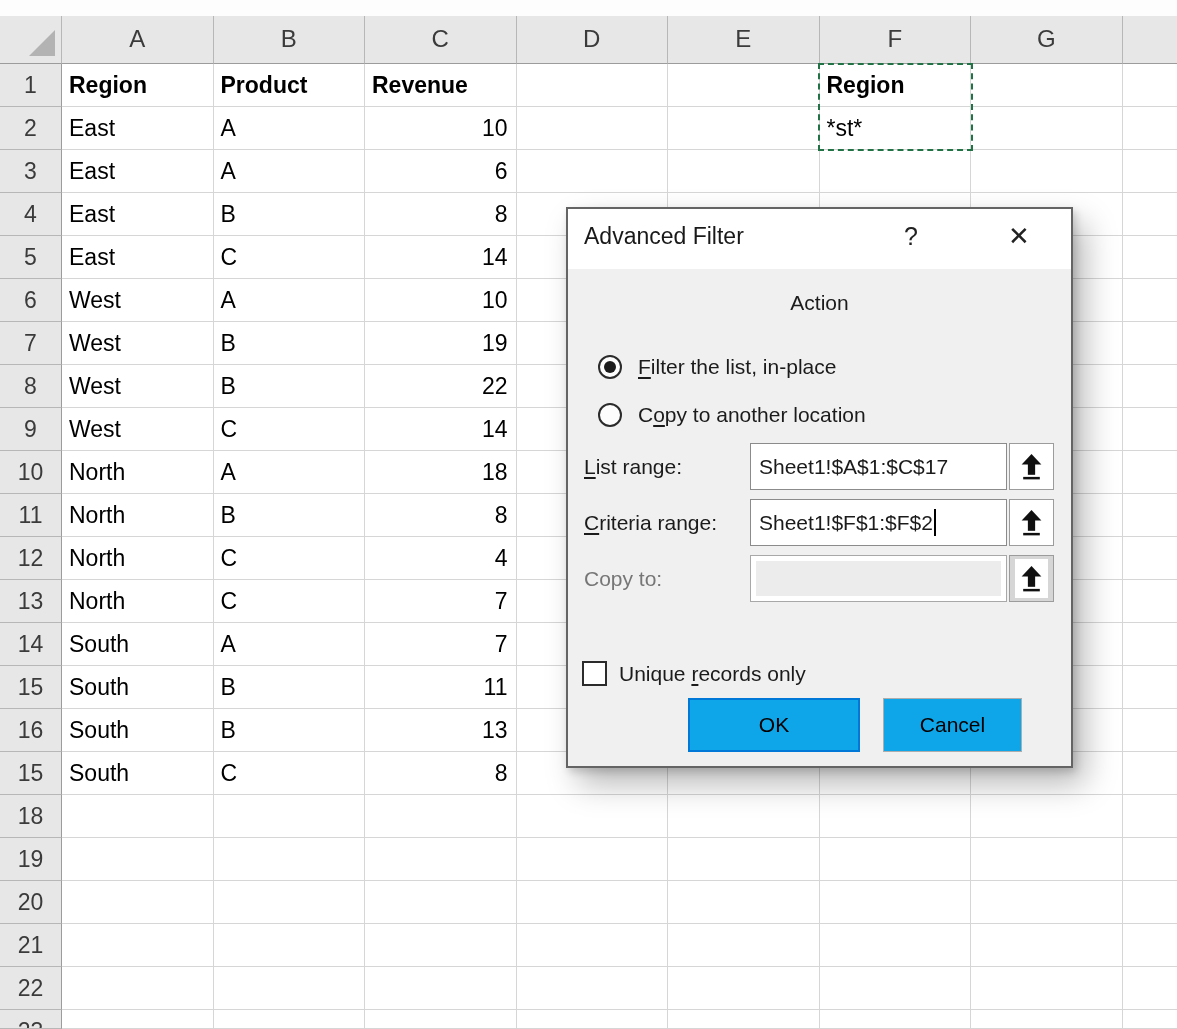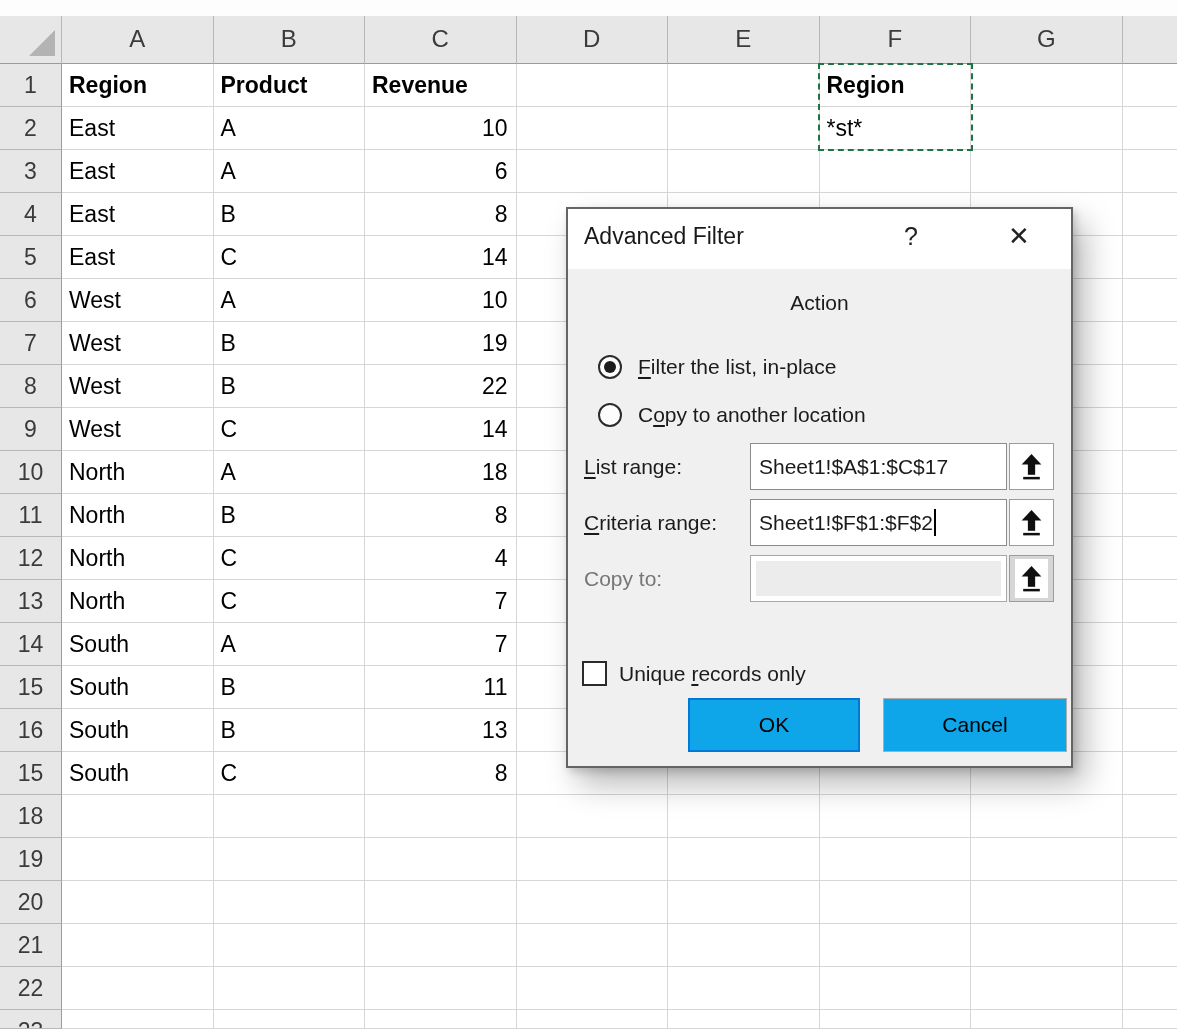--- a/index.html
+++ b/index.html
@@ -76,21 +76,21 @@
     align-items:center;justify-content:center;}
 
   .check-row{position:absolute;left:0;top:452px;height:25px;display:flex;align-items:center;}
   .checkbox{width:25px;height:25px;border:2px solid #2b2b2b;background:#fff;
     margin-left:14px;flex:none;}
   .check-row .clabel{margin-left:12px;}
 
   .btn{position:absolute;top:489px;height:54px;background:#0ea5e9;
     display:flex;align-items:center;justify-content:center;font-size:21px;color:#000;}
   .btn-ok{left:120px;width:172px;border:2px solid var(--accent);}
-  .btn-cancel{left:315px;width:184px;border:1px solid #adadad;}
+  .btn-cancel{left:315px;width:139px;border:1px solid #adadad;}
 
   u{text-underline-offset:3px;}
 </style>
 </head>
 <body>
 
 <div class="screen">
 
   <div class="top-strip"></div>
 

